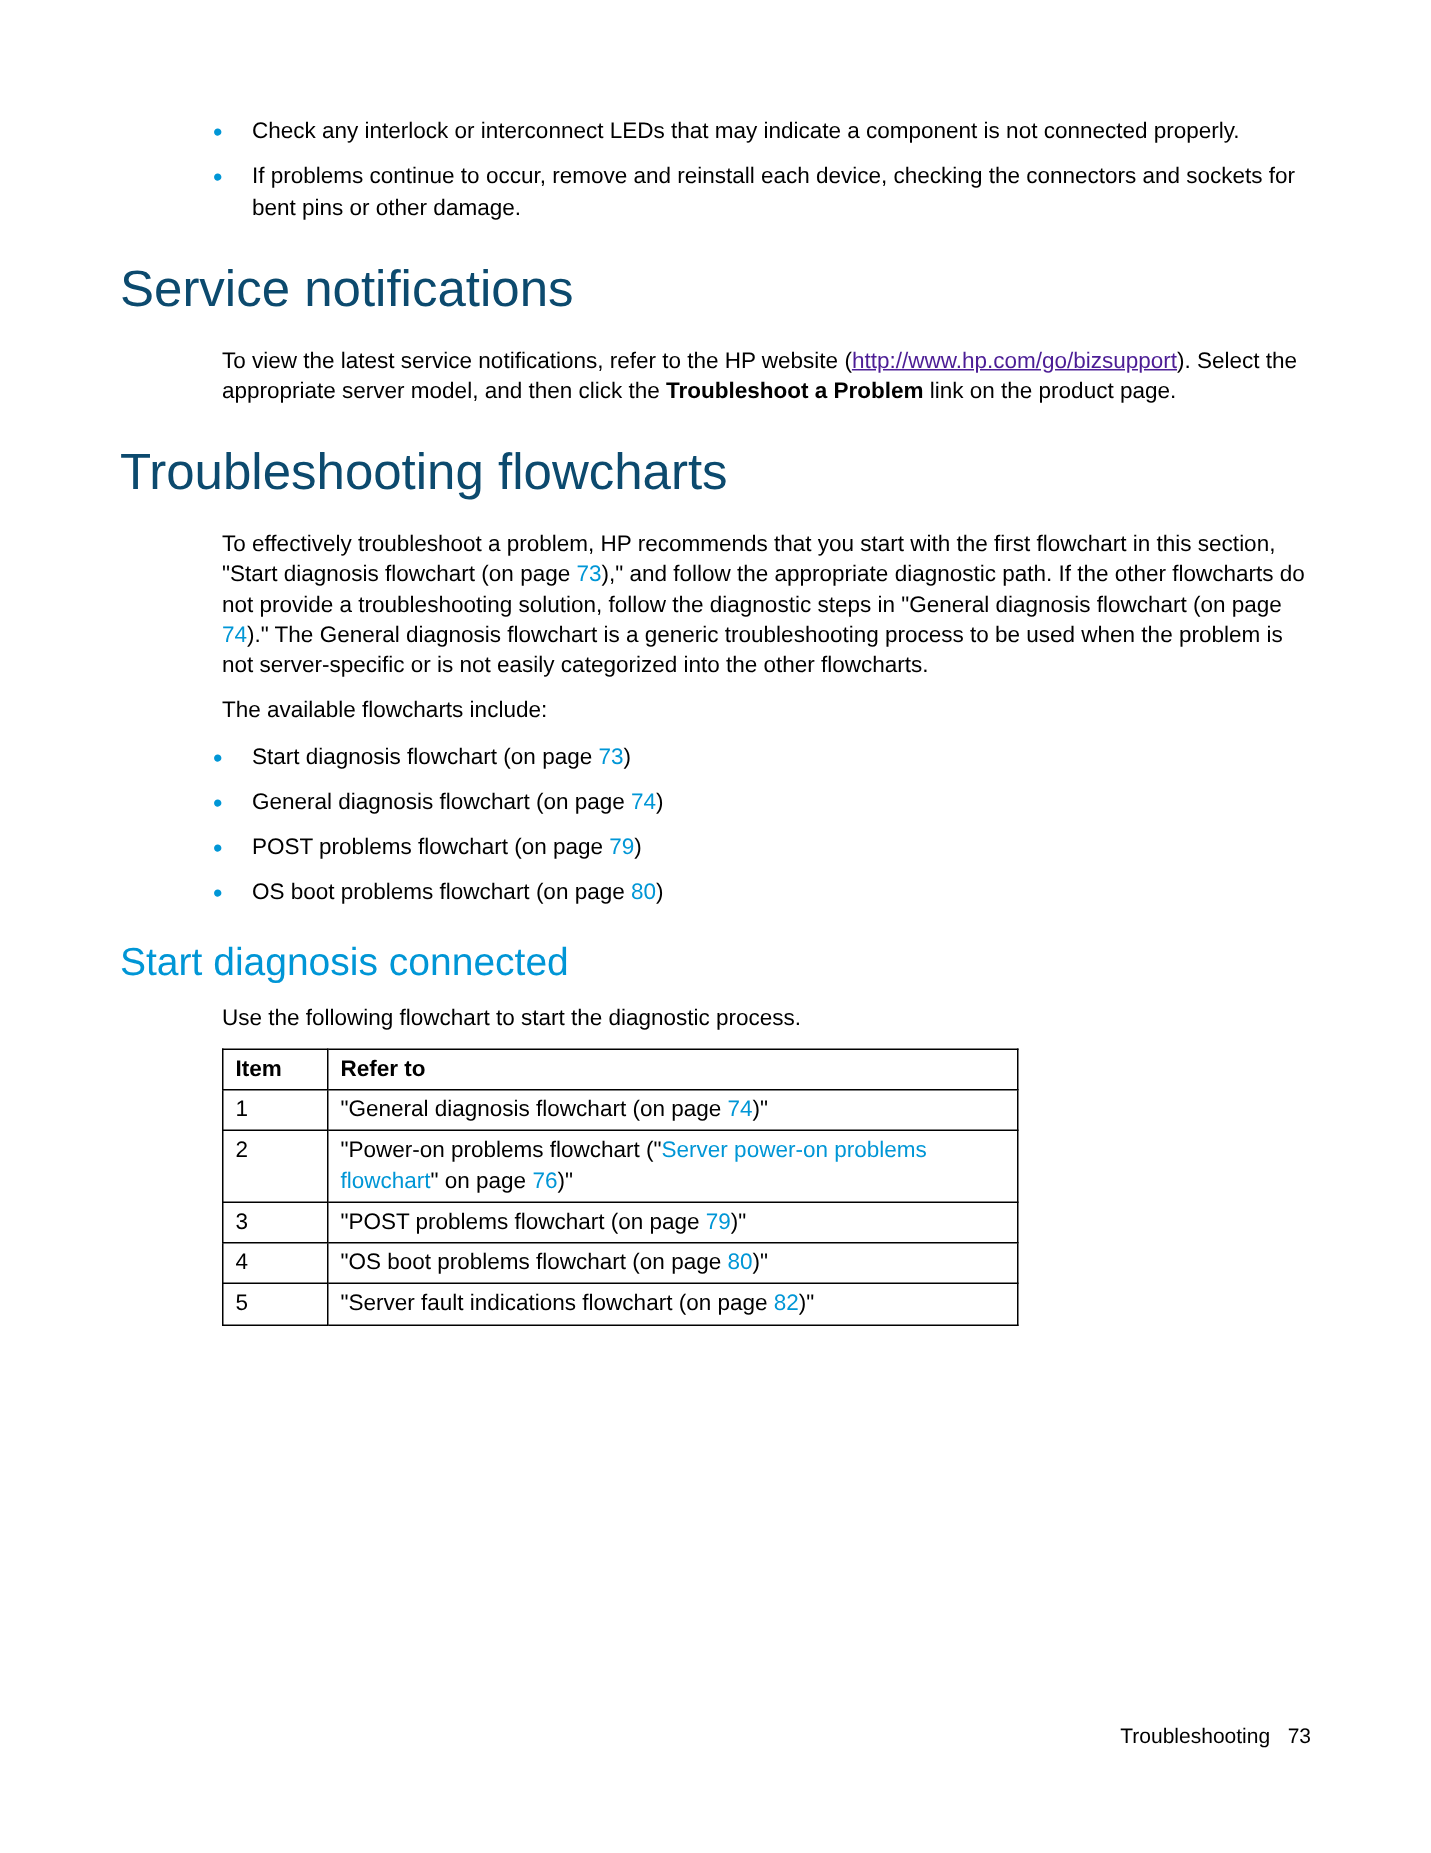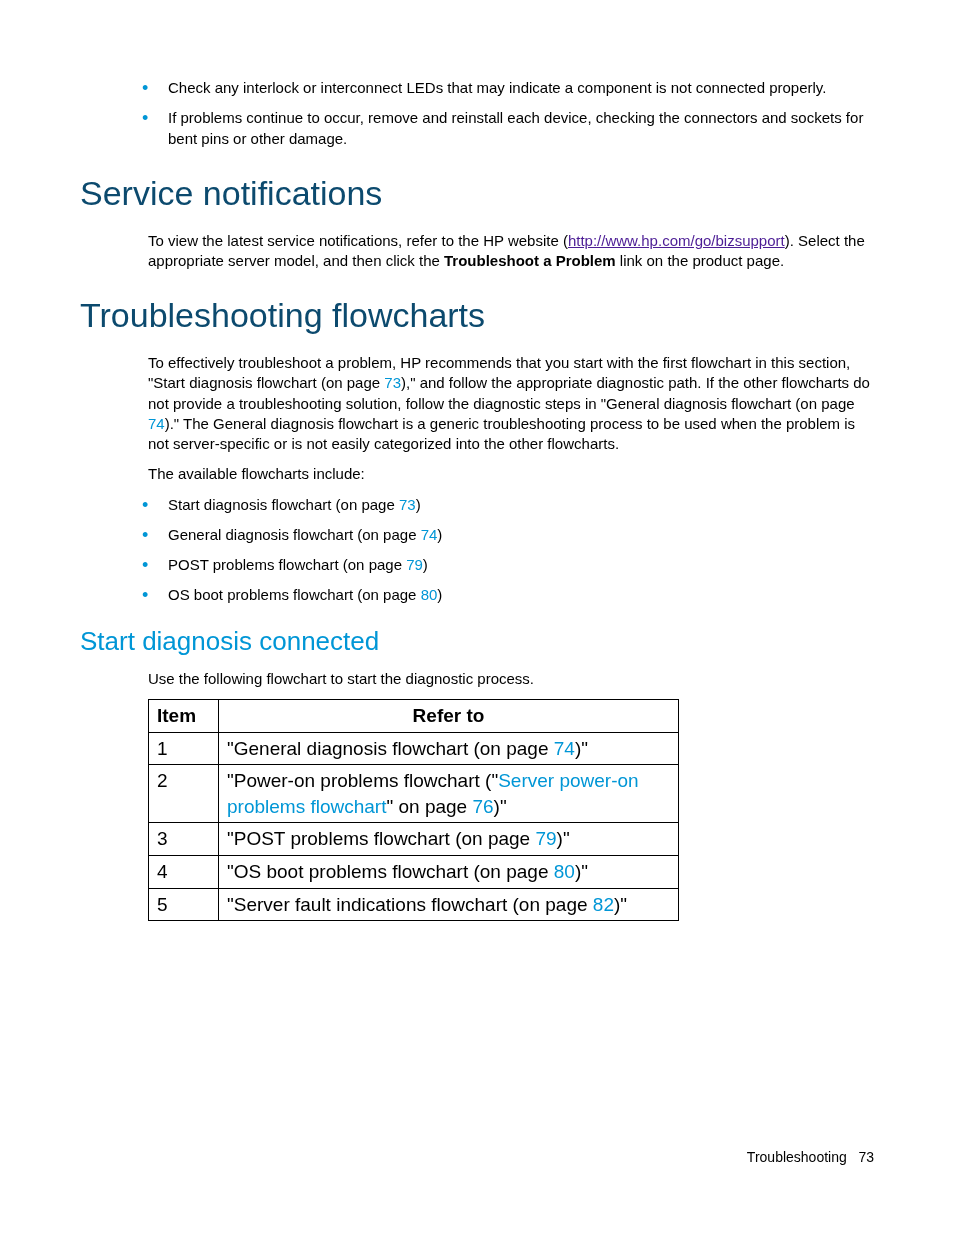--- a/index.html
+++ b/index.html
@@ -46,31 +46,31 @@
       font-size: 26px;
       color: #0096d6;
       margin: 18px 0 10px 0;
     }
     .link { color: #4c1d95; text-decoration: underline; cursor: pointer; }
     .xref { color: #0096d6; }
     table {
       border-collapse: collapse;
       margin-left: 68px;
       margin-top: 6px;
-      font-size: 19px;
+      font-size: 15px;
     }
     th, td {
       border: 1px solid #000;
       text-align: left;
       vertical-align: top;
       padding: 3px 8px;
     }
     th { font-weight: bold; }
     .col-item { width: 70px; }
-    .col-refer { width: 460px; text-align: center; }
+    .col-refer { width: 460px; }
     .footer {
       position: absolute;
       bottom: 68px;
       right: 80px;
       font-size: 14px;
     }
   </style>
 </head>
 <body>
 

